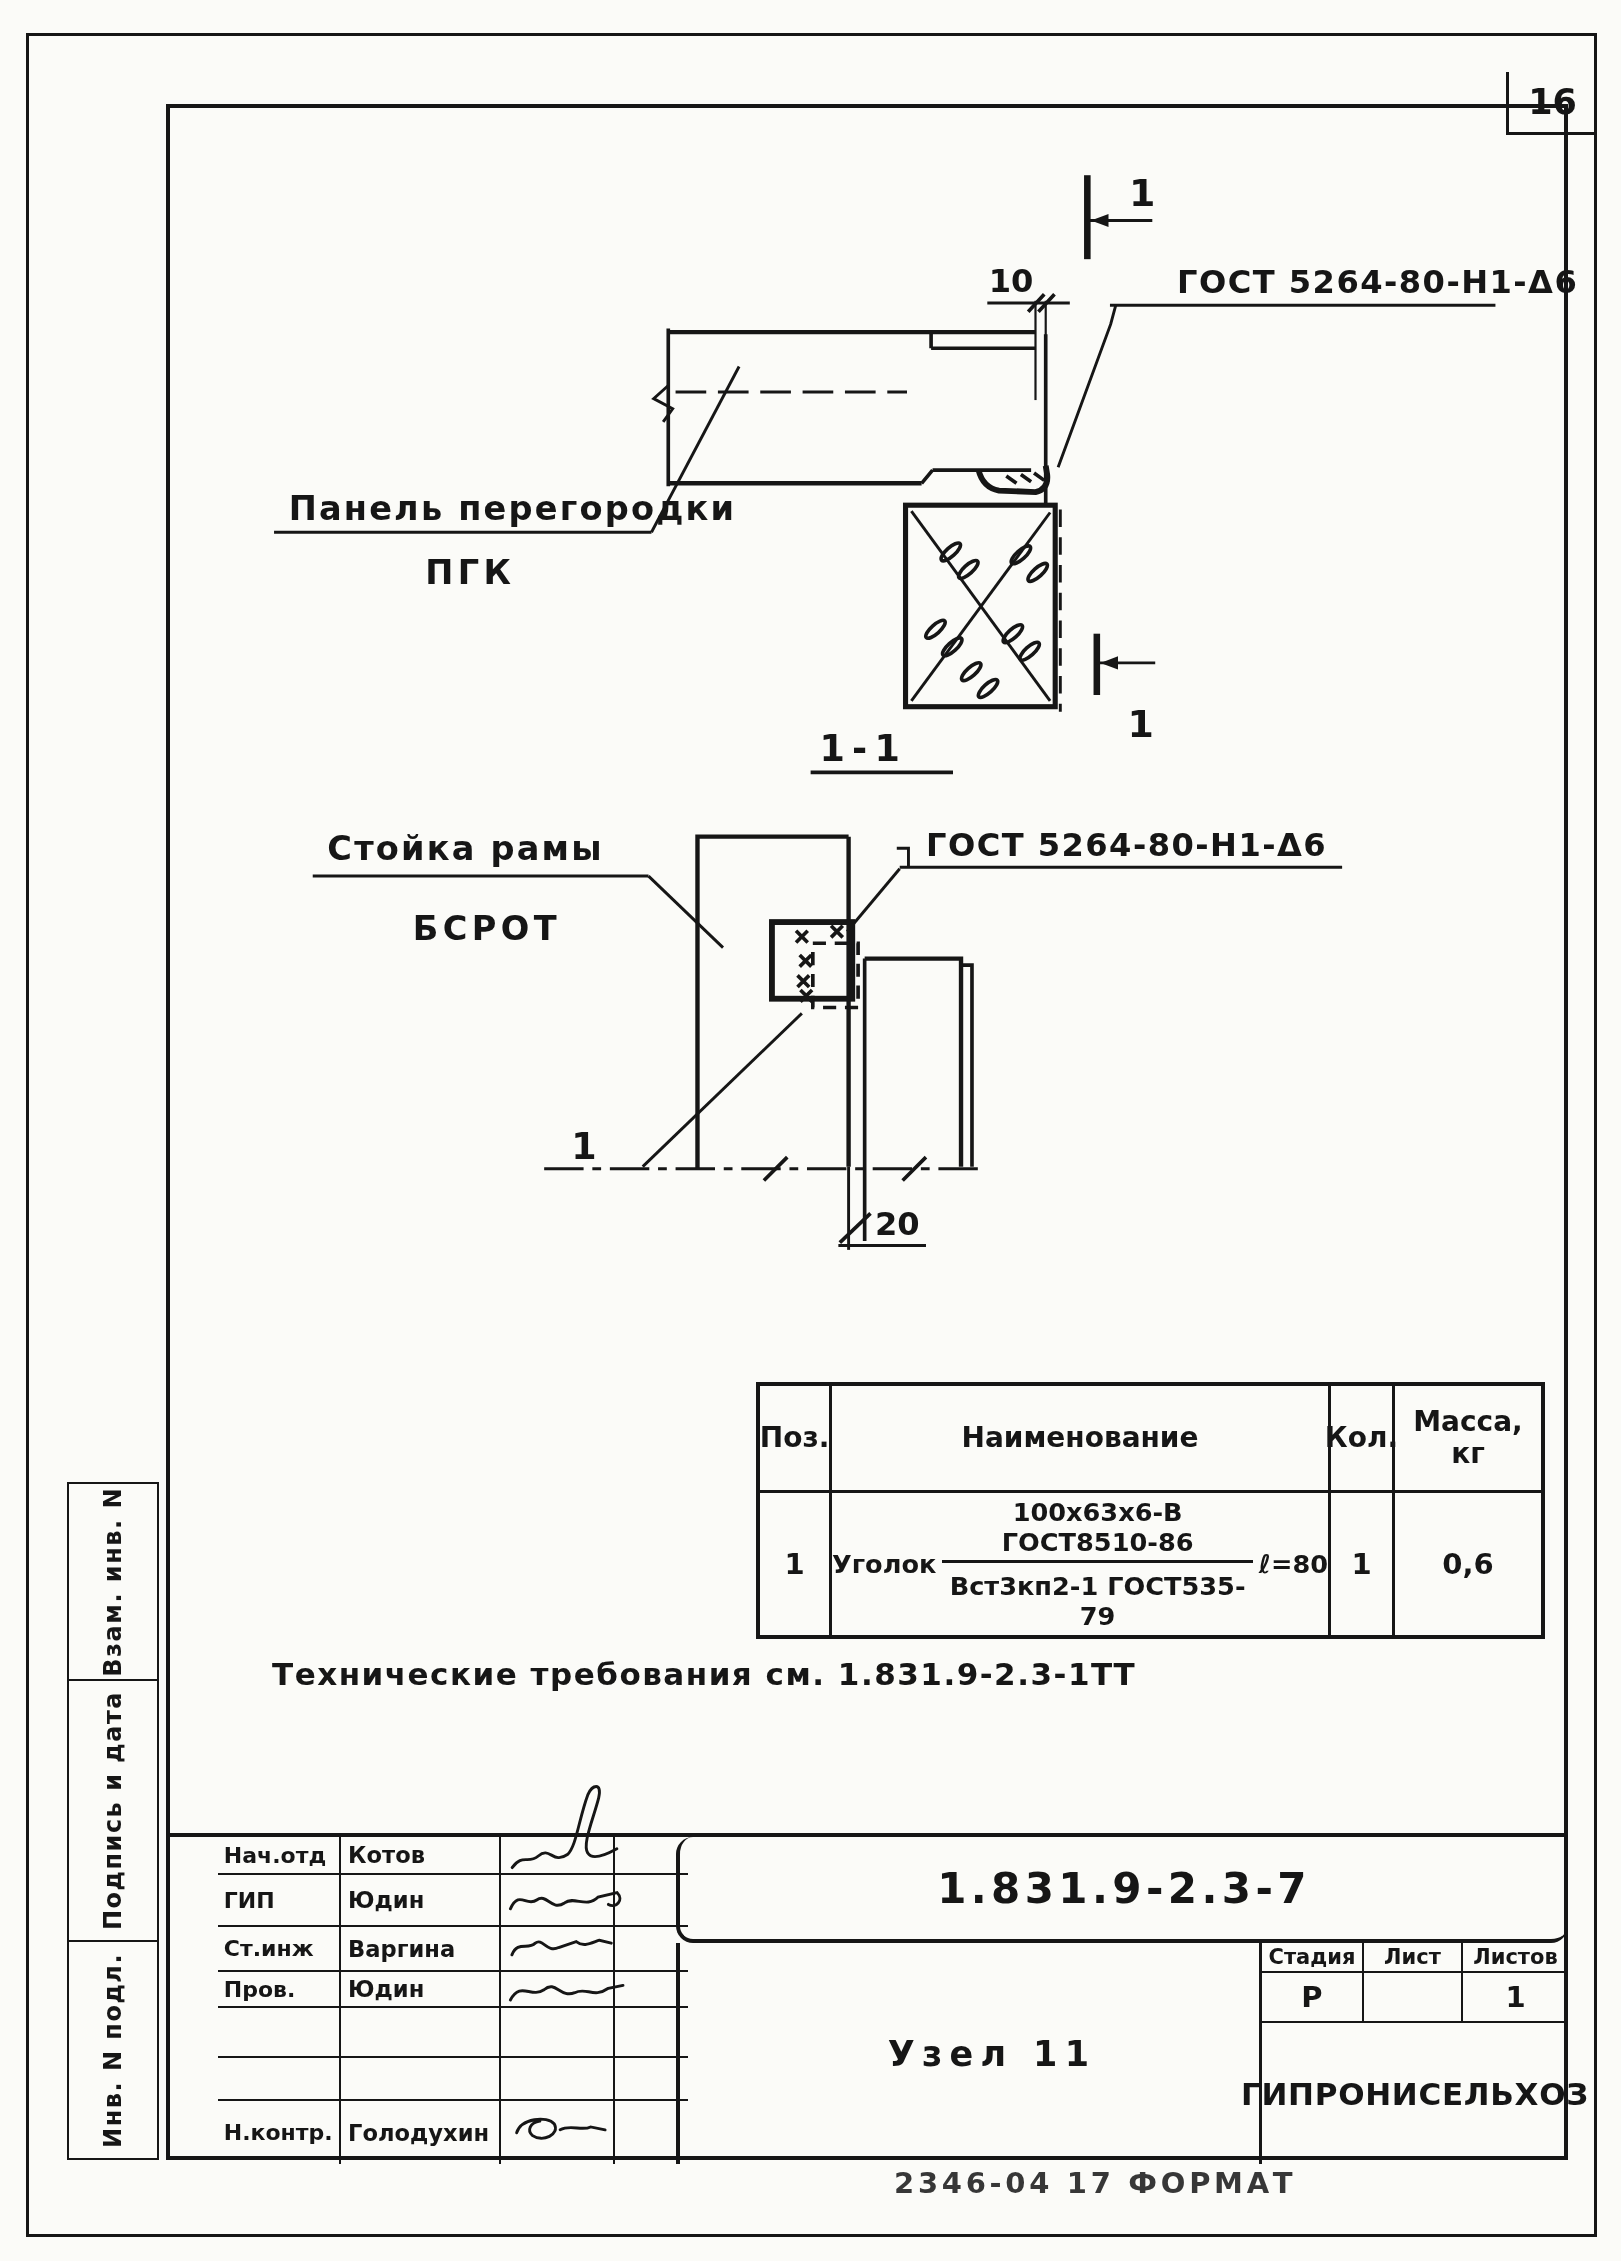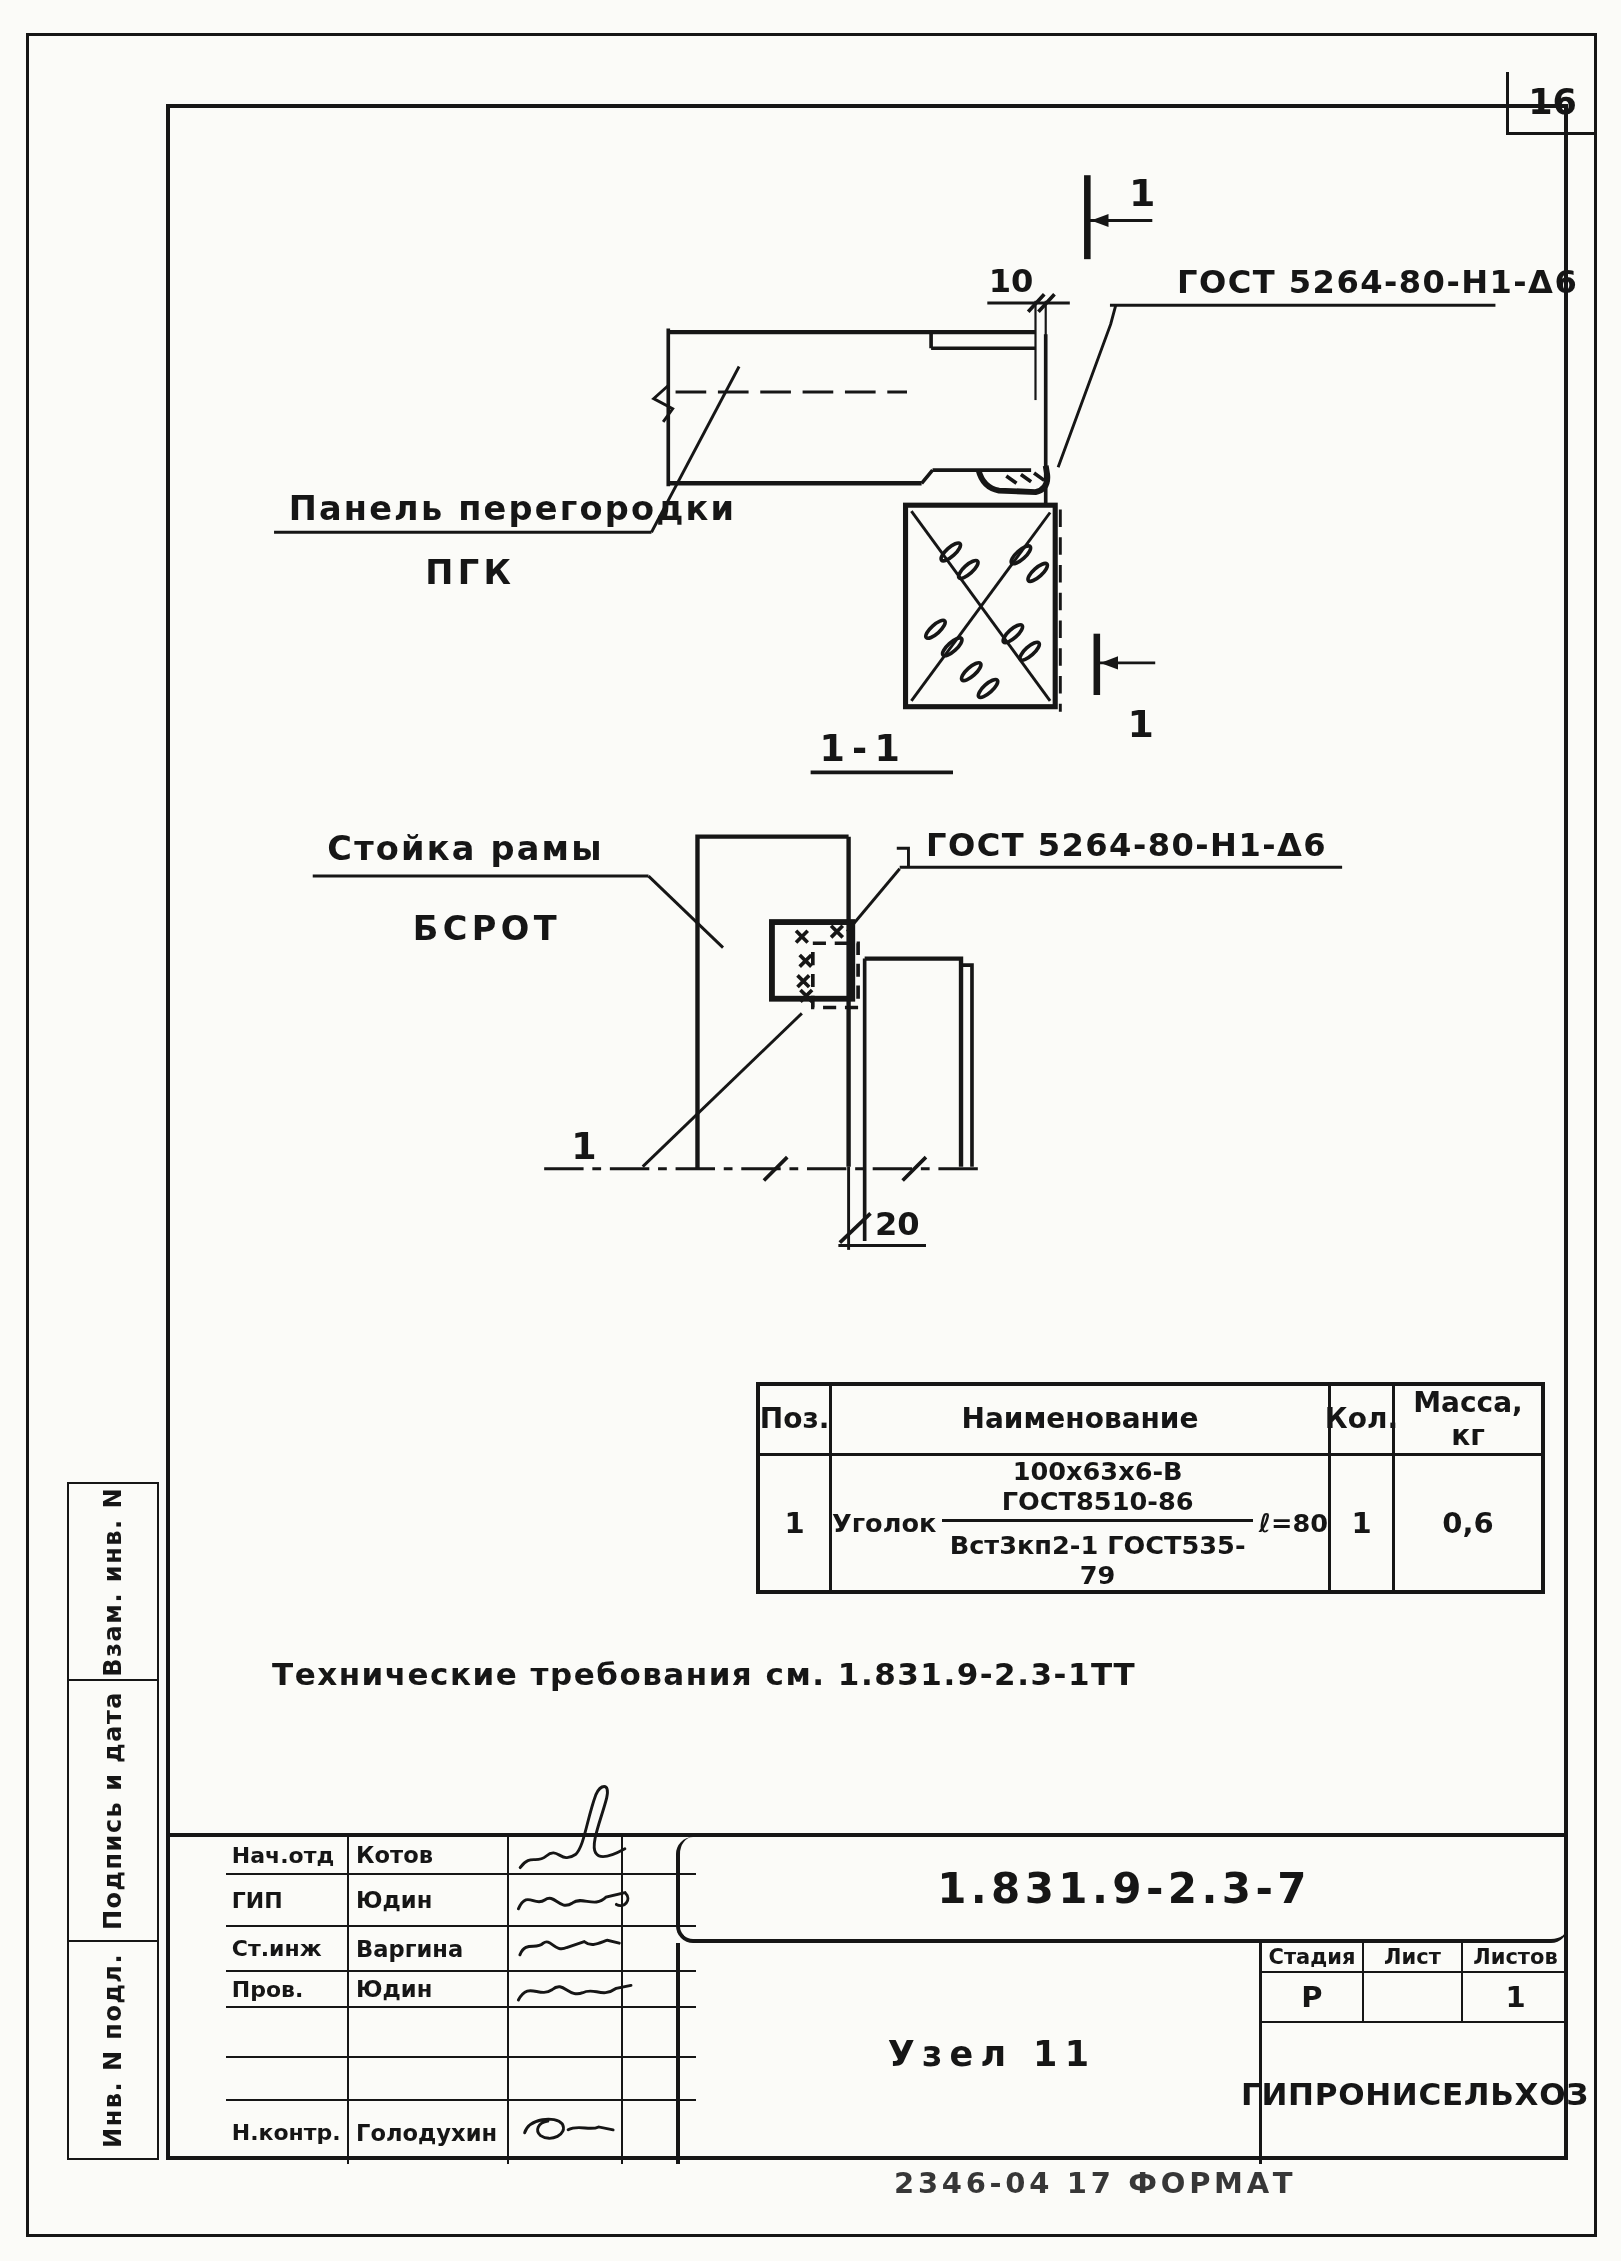--- a/index.html
+++ b/index.html
@@ -19,39 +19,39 @@
   .strip-cell{box-sizing:border-box;border-bottom:2.9px solid #161616;display:flex;align-items:center;justify-content:center;}
   .strip-cell:last-child{border-bottom:none;}
   .strip-cell span{writing-mode:vertical-rl;transform:rotate(180deg);font-size:24px;font-weight:bold;
                    letter-spacing:1.5px;white-space:nowrap;}
   
   #draw{left:0;top:0;width:1622px;height:2261px;}
   #draw *{vector-effect:none;}
   #draw .ln{stroke:#161616;fill:none;}
   #draw text{fill:#161616;font-family:"DejaVu Sans",sans-serif;font-weight:bold;}
   
-  #parts-table{left:756px;top:1382px;width:789px;height:212px;border:4.4px solid #161616;box-sizing:border-box;
+  #parts-table{left:756px;top:1382px;width:789px;height:257px;border:4.4px solid #161616;box-sizing:border-box;
                display:flex;flex-direction:column;font-weight:bold;}
   .pt-row{display:flex;box-sizing:border-box;}
   .pt-head{height:107px;border-bottom:3.7px solid #161616;}
   .pt-data{flex:1;}
   .pt-cell{box-sizing:border-box;border-right:3.7px solid #161616;display:flex;align-items:center;justify-content:center;text-align:center;}
   .pt-cell:last-child{border-right:none;}
   .c-pos{width:72px;}.c-name{width:499px;}.c-qty{width:64px;}.c-mass{flex:1;}
   .pt-head .pt-cell{font-size:28px;line-height:1.15;flex-direction:column;}
   .pt-data .pt-cell{font-size:29px;}
   .name-flex{display:flex;align-items:center;justify-content:center;gap:5.8px;font-size:25.6px;}
   .frac{display:flex;flex-direction:column;align-items:center;}
   .frac .top{border-bottom:3.7px solid #161616;padding:0 4.4px 2.9px 4.4px;}
   .frac .bot{padding-top:8px;}
   
   #tech-note{left:272px;top:1656px;font-size:31px;font-weight:bold;letter-spacing:1.5px;}
   
   #title-block{left:166px;top:1833px;width:1402px;height:327px;border-top:4.4px solid #161616;box-sizing:content-box;}
-  #tb-left{position:absolute;left:16px;top:0;width:470px;height:327px;display:flex;flex-direction:column;padding-left:44px;}
+  #tb-left{position:absolute;left:8px;top:0;width:470px;height:327px;display:flex;flex-direction:column;padding-left:44px;}
   .tb-row{display:flex;box-sizing:border-box;border-bottom:2.9px solid #161616;}
   .tb-row:last-child{border-bottom:none;}
   .tb-cell{box-sizing:border-box;border-right:2.9px solid #161616;display:flex;align-items:center;overflow:visible;}
   .tb-cell:last-child{border-right:none;}
   .col-role{width:133px;padding-left:5.8px;font-size:22px;font-weight:bold;}
   .col-name{width:174px;padding-left:7.3px;font-size:22.6px;font-weight:bold;}
   .col-sig{width:124px;position:relative;}
   .col-date{width:79px;}
   #tb-doc{position:absolute;left:510px;top:0;width:892px;height:106px;box-sizing:border-box;
           border-left:4.4px solid #161616;border-bottom:4.4px solid #161616;

